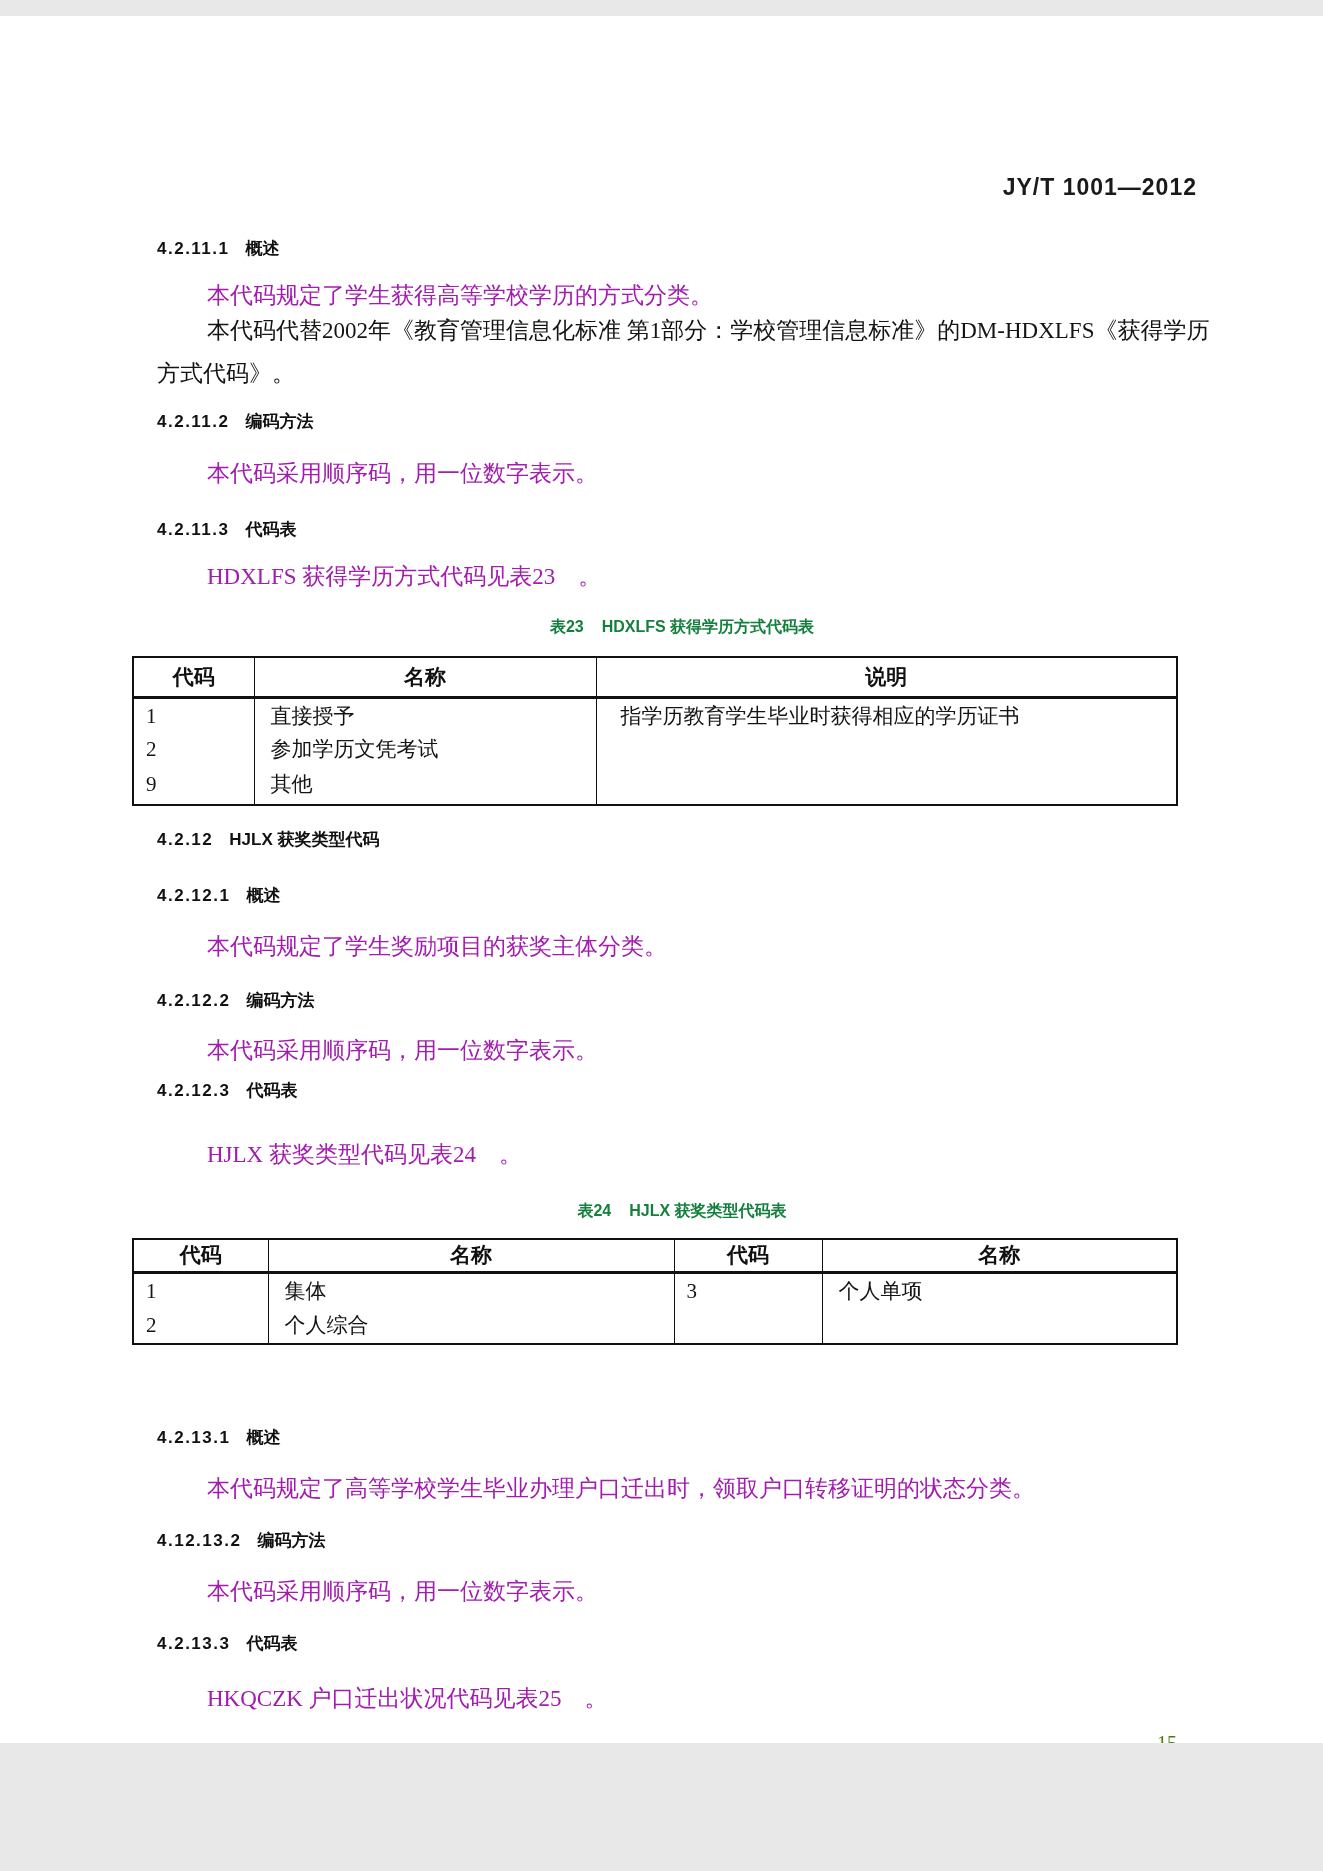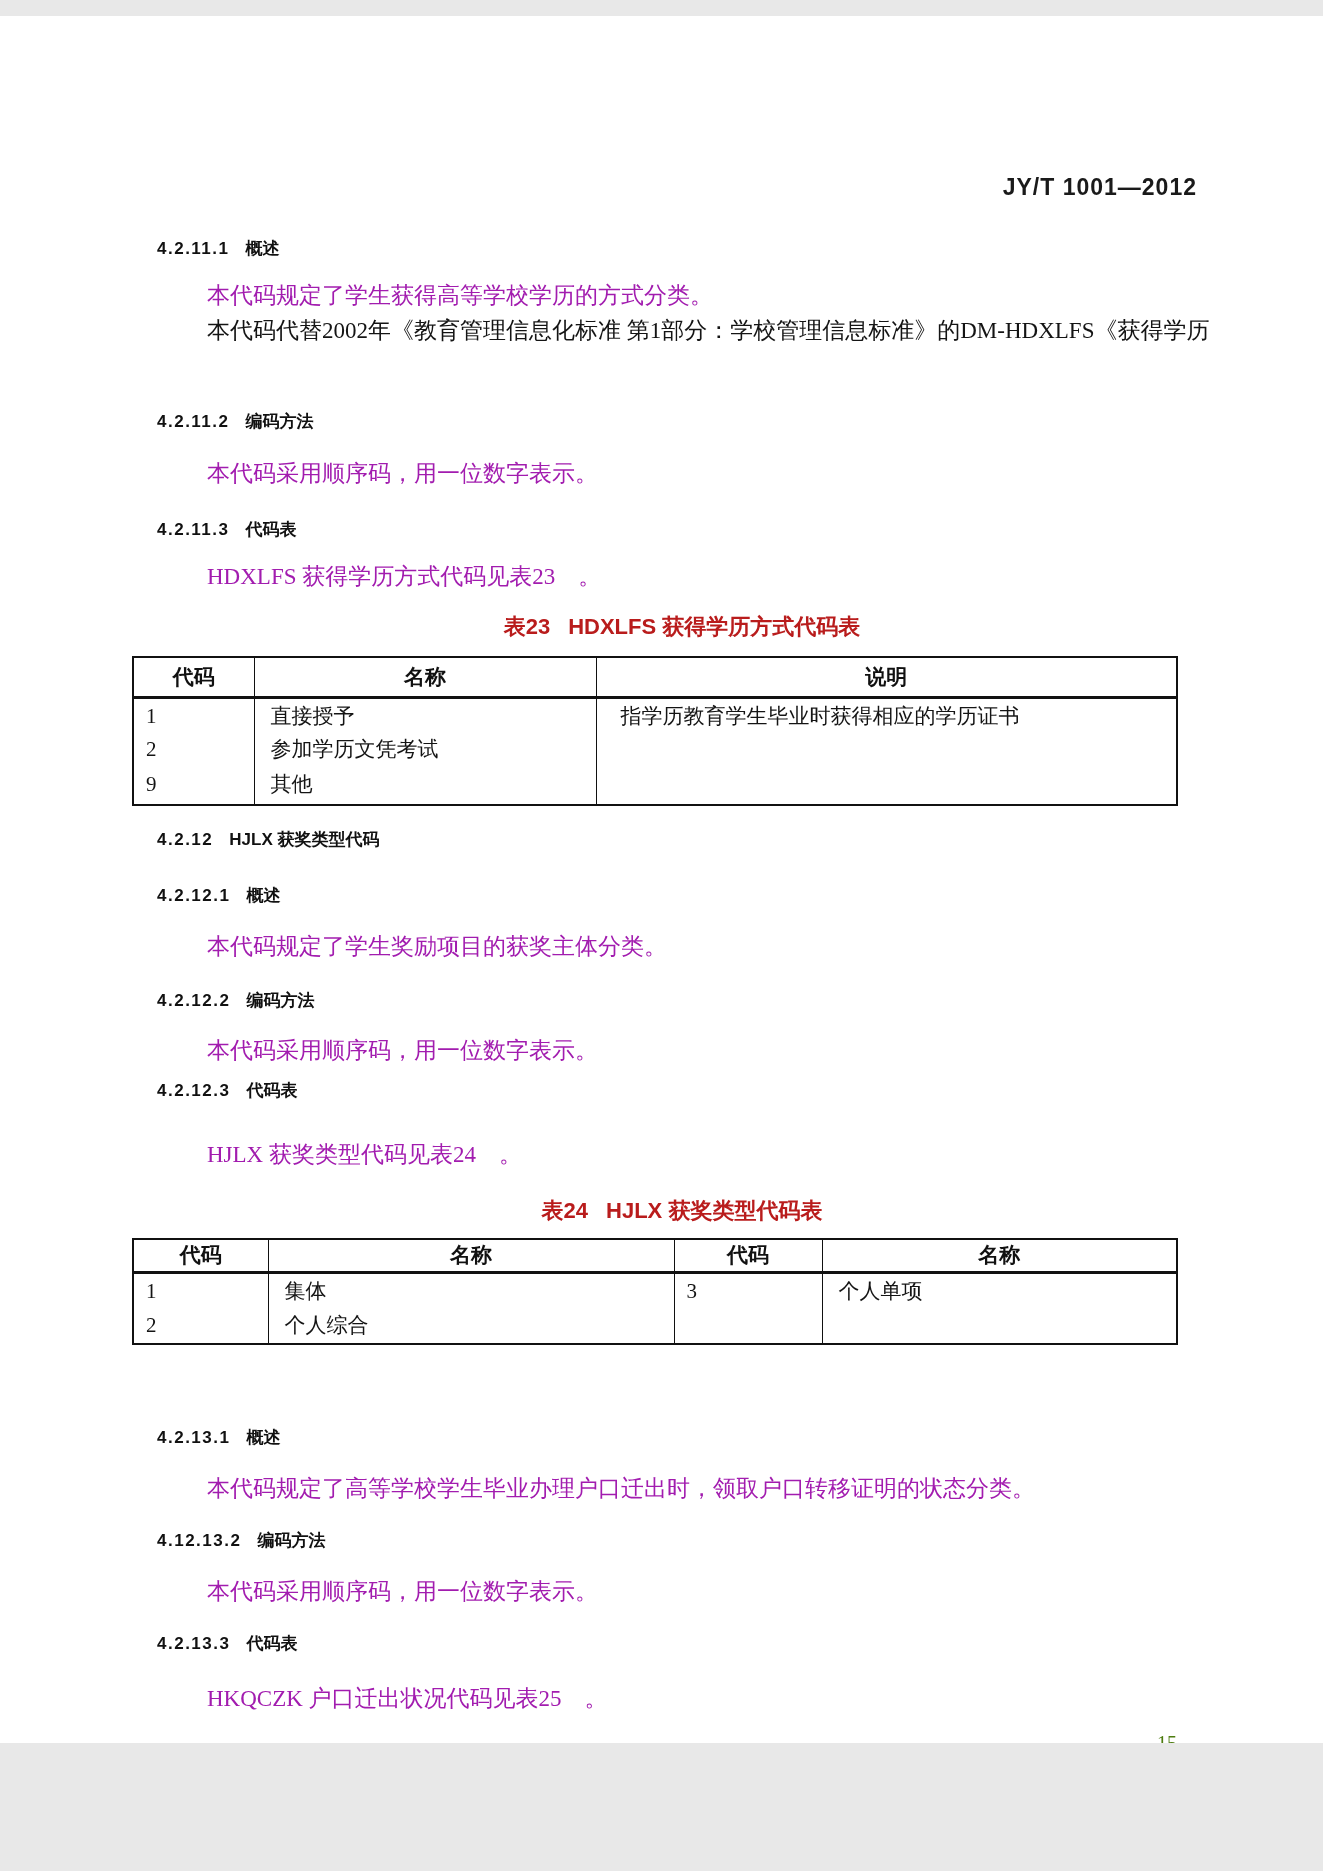--- a/index.html
+++ b/index.html
@@ -30,21 +30,21 @@
     font-size:23px; line-height:30px;
     text-indent:50px; color:#a21caf;
   }
   .pwrap { position:absolute; left:157px; width:1040px; font-size:23px; color:#141414; }
   .pline { display:block; line-height:30px; margin-bottom:13px; white-space:nowrap; }
   .pline.indent { text-indent:50px; }
   .caption {
     position:absolute; left:132px; width:1044px; box-sizing:border-box;
     padding-left:56px; text-align:center;
     font-family:"Liberation Sans", sans-serif;
-    font-weight:bold; font-size:22px; line-height:26px; color:#b91c1c;
+    font-weight:bold; font-size:16px; line-height:26px; color:#15803d;
   }
   .caption .cap-title { margin-left:18px; }
   table.codes {
     position:absolute; left:132px;
     width:1044px; table-layout:fixed; border-collapse:collapse;
     border:2px solid #111;
   }
   table.codes th {
     font-family:"Liberation Sans", sans-serif;
     font-weight:bold; font-size:21px; text-align:center;
@@ -72,20 +72,21 @@
 <div class="page">
 
   <div class="doc-header">JY/T 1001—2012</div>
 
   <div class="h" style="top:219px">
     <span class="hnum">4.2.11.1</span><span>概述</span>
   </div>
   <div class="p" style="top:265px">本代码规定了学生获得高等学校学历的方式分类。</div>
   <div class="pwrap" style="top:300px">
     <span class="pline indent">本代码代替2002年《教育管理信息化标准 第1部分：学校管理信息标准》的DM-HDXLFS《获得学历</span>
+    <span class="pline">方式代码》。</span>
   </div>
 
   <div class="h" style="top:392px">
     <span class="hnum">4.2.11.2</span><span>编码方法</span>
   </div>
   <div class="p" style="top:443px">本代码采用顺序码，用一位数字表示。</div>
 
   <div class="h" style="top:500px">
     <span class="hnum">4.2.11.3</span><span>代码表</span>
   </div>

